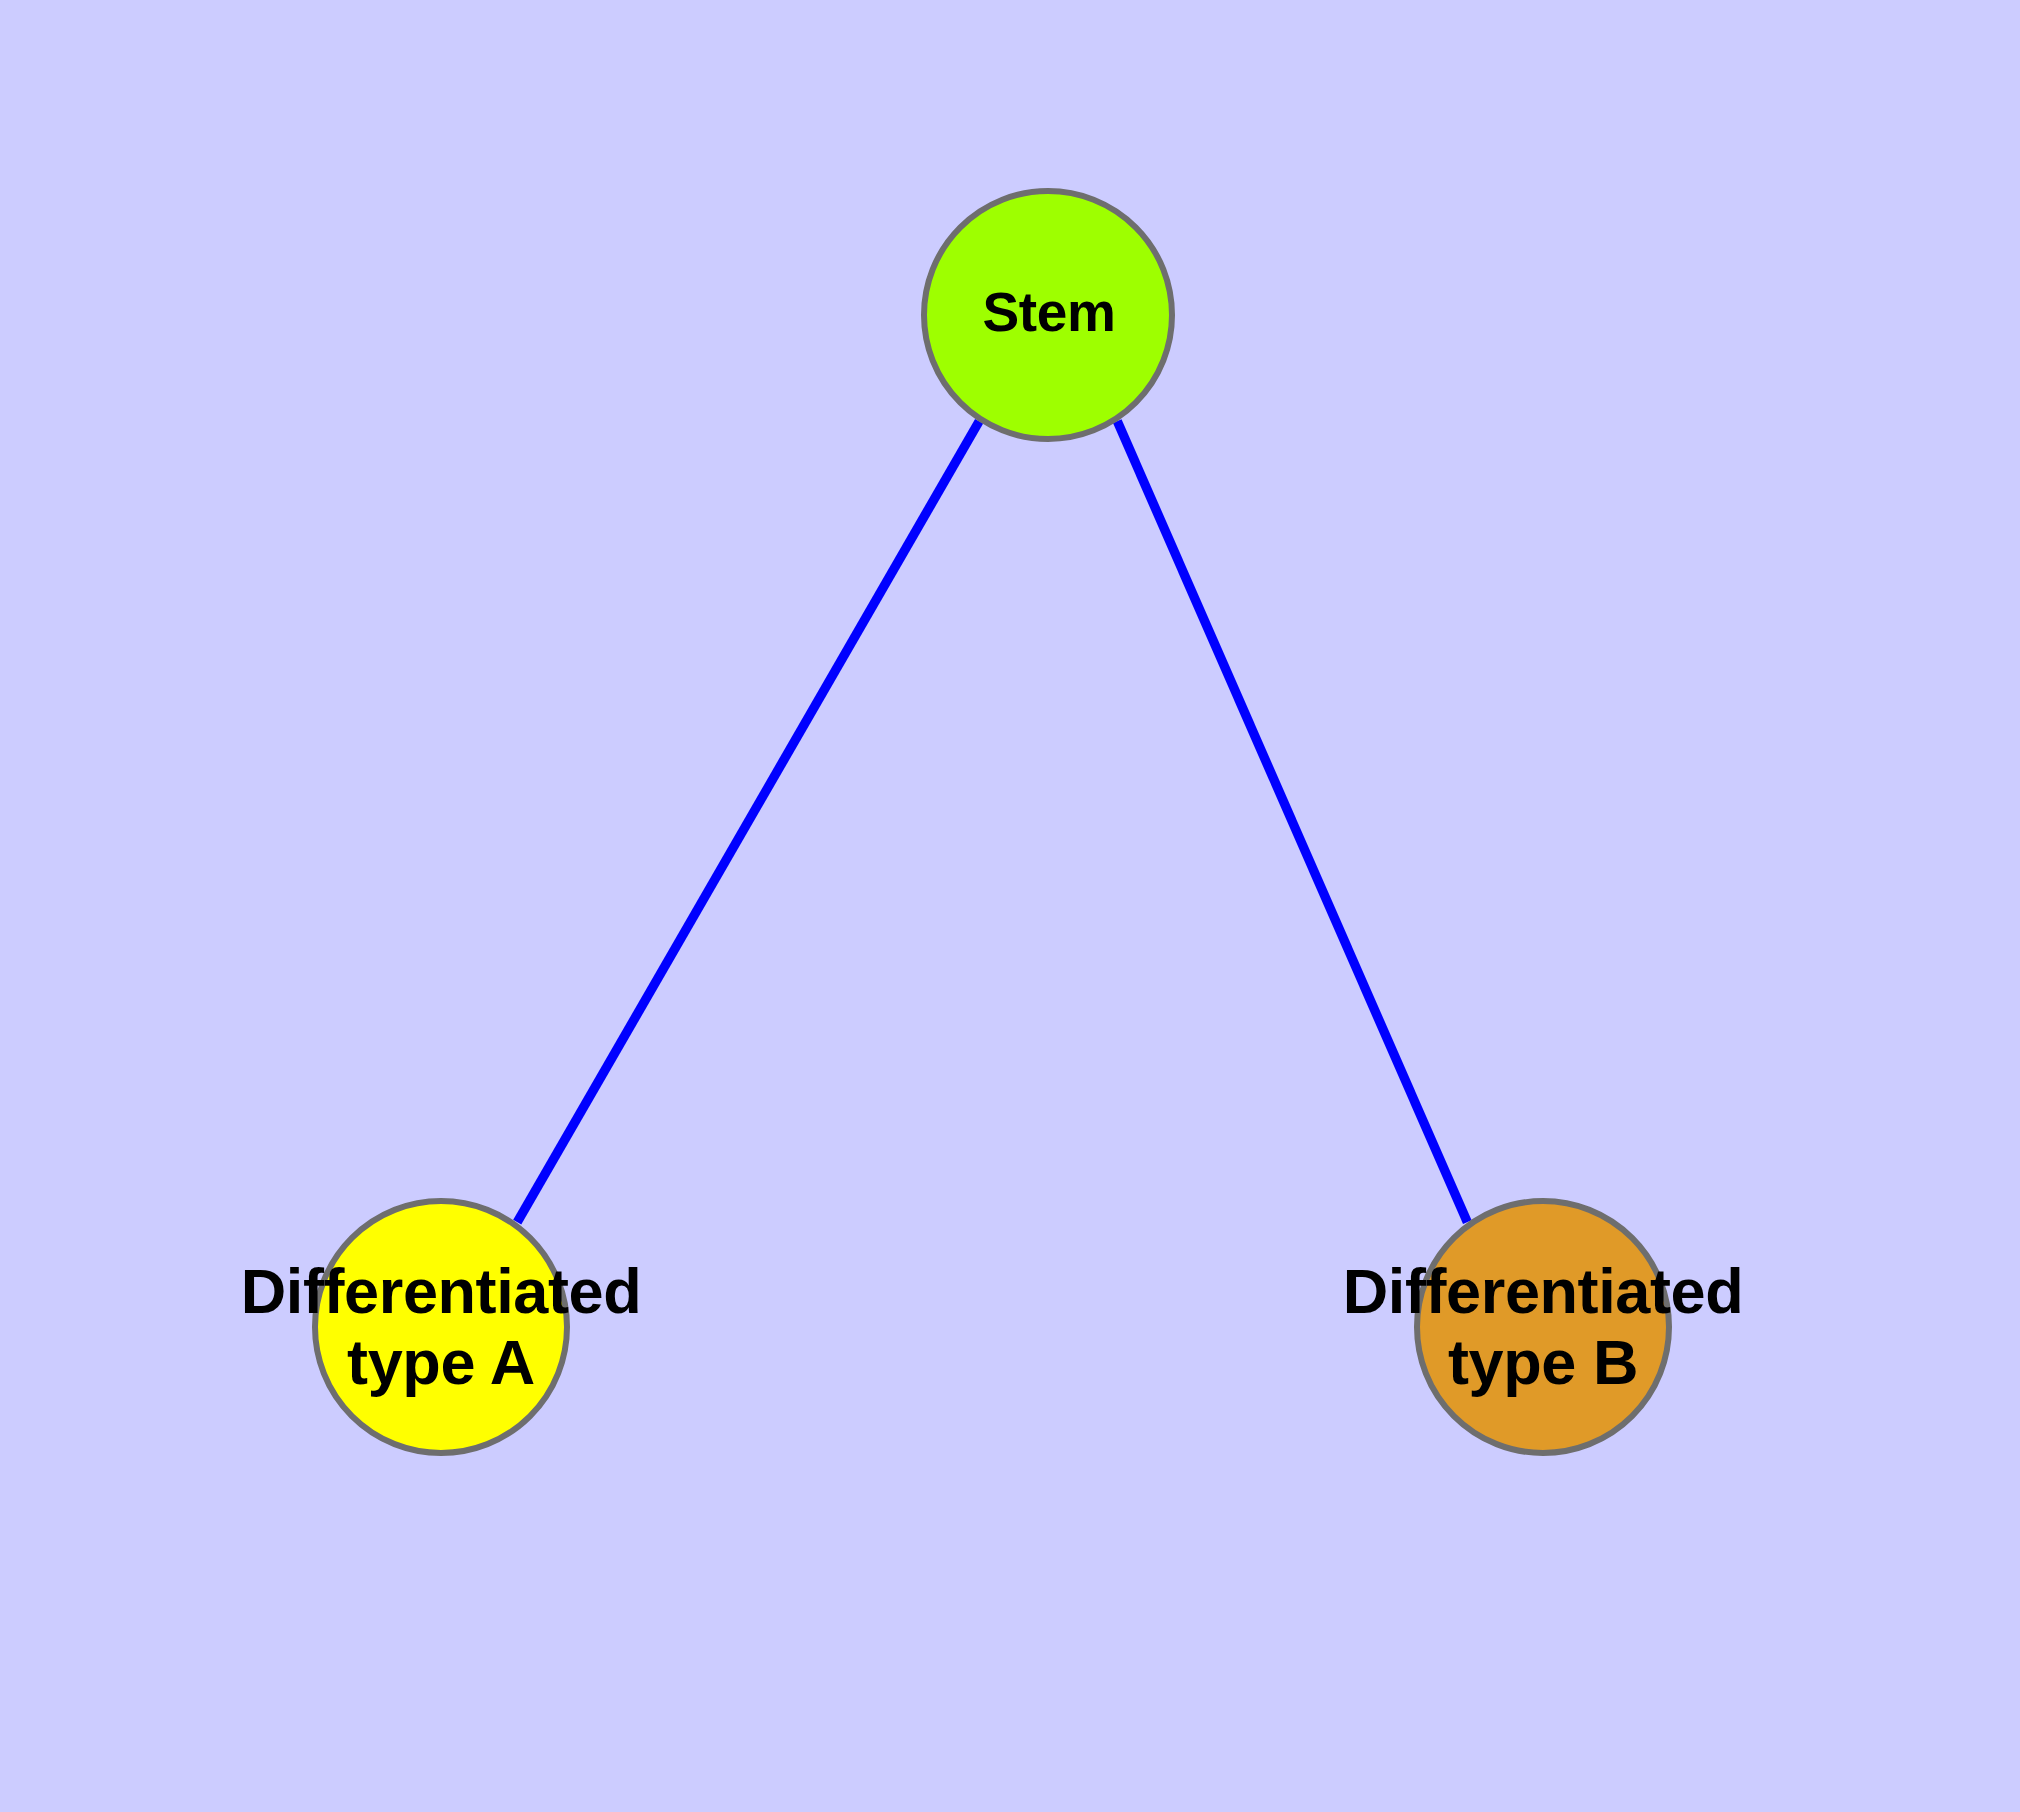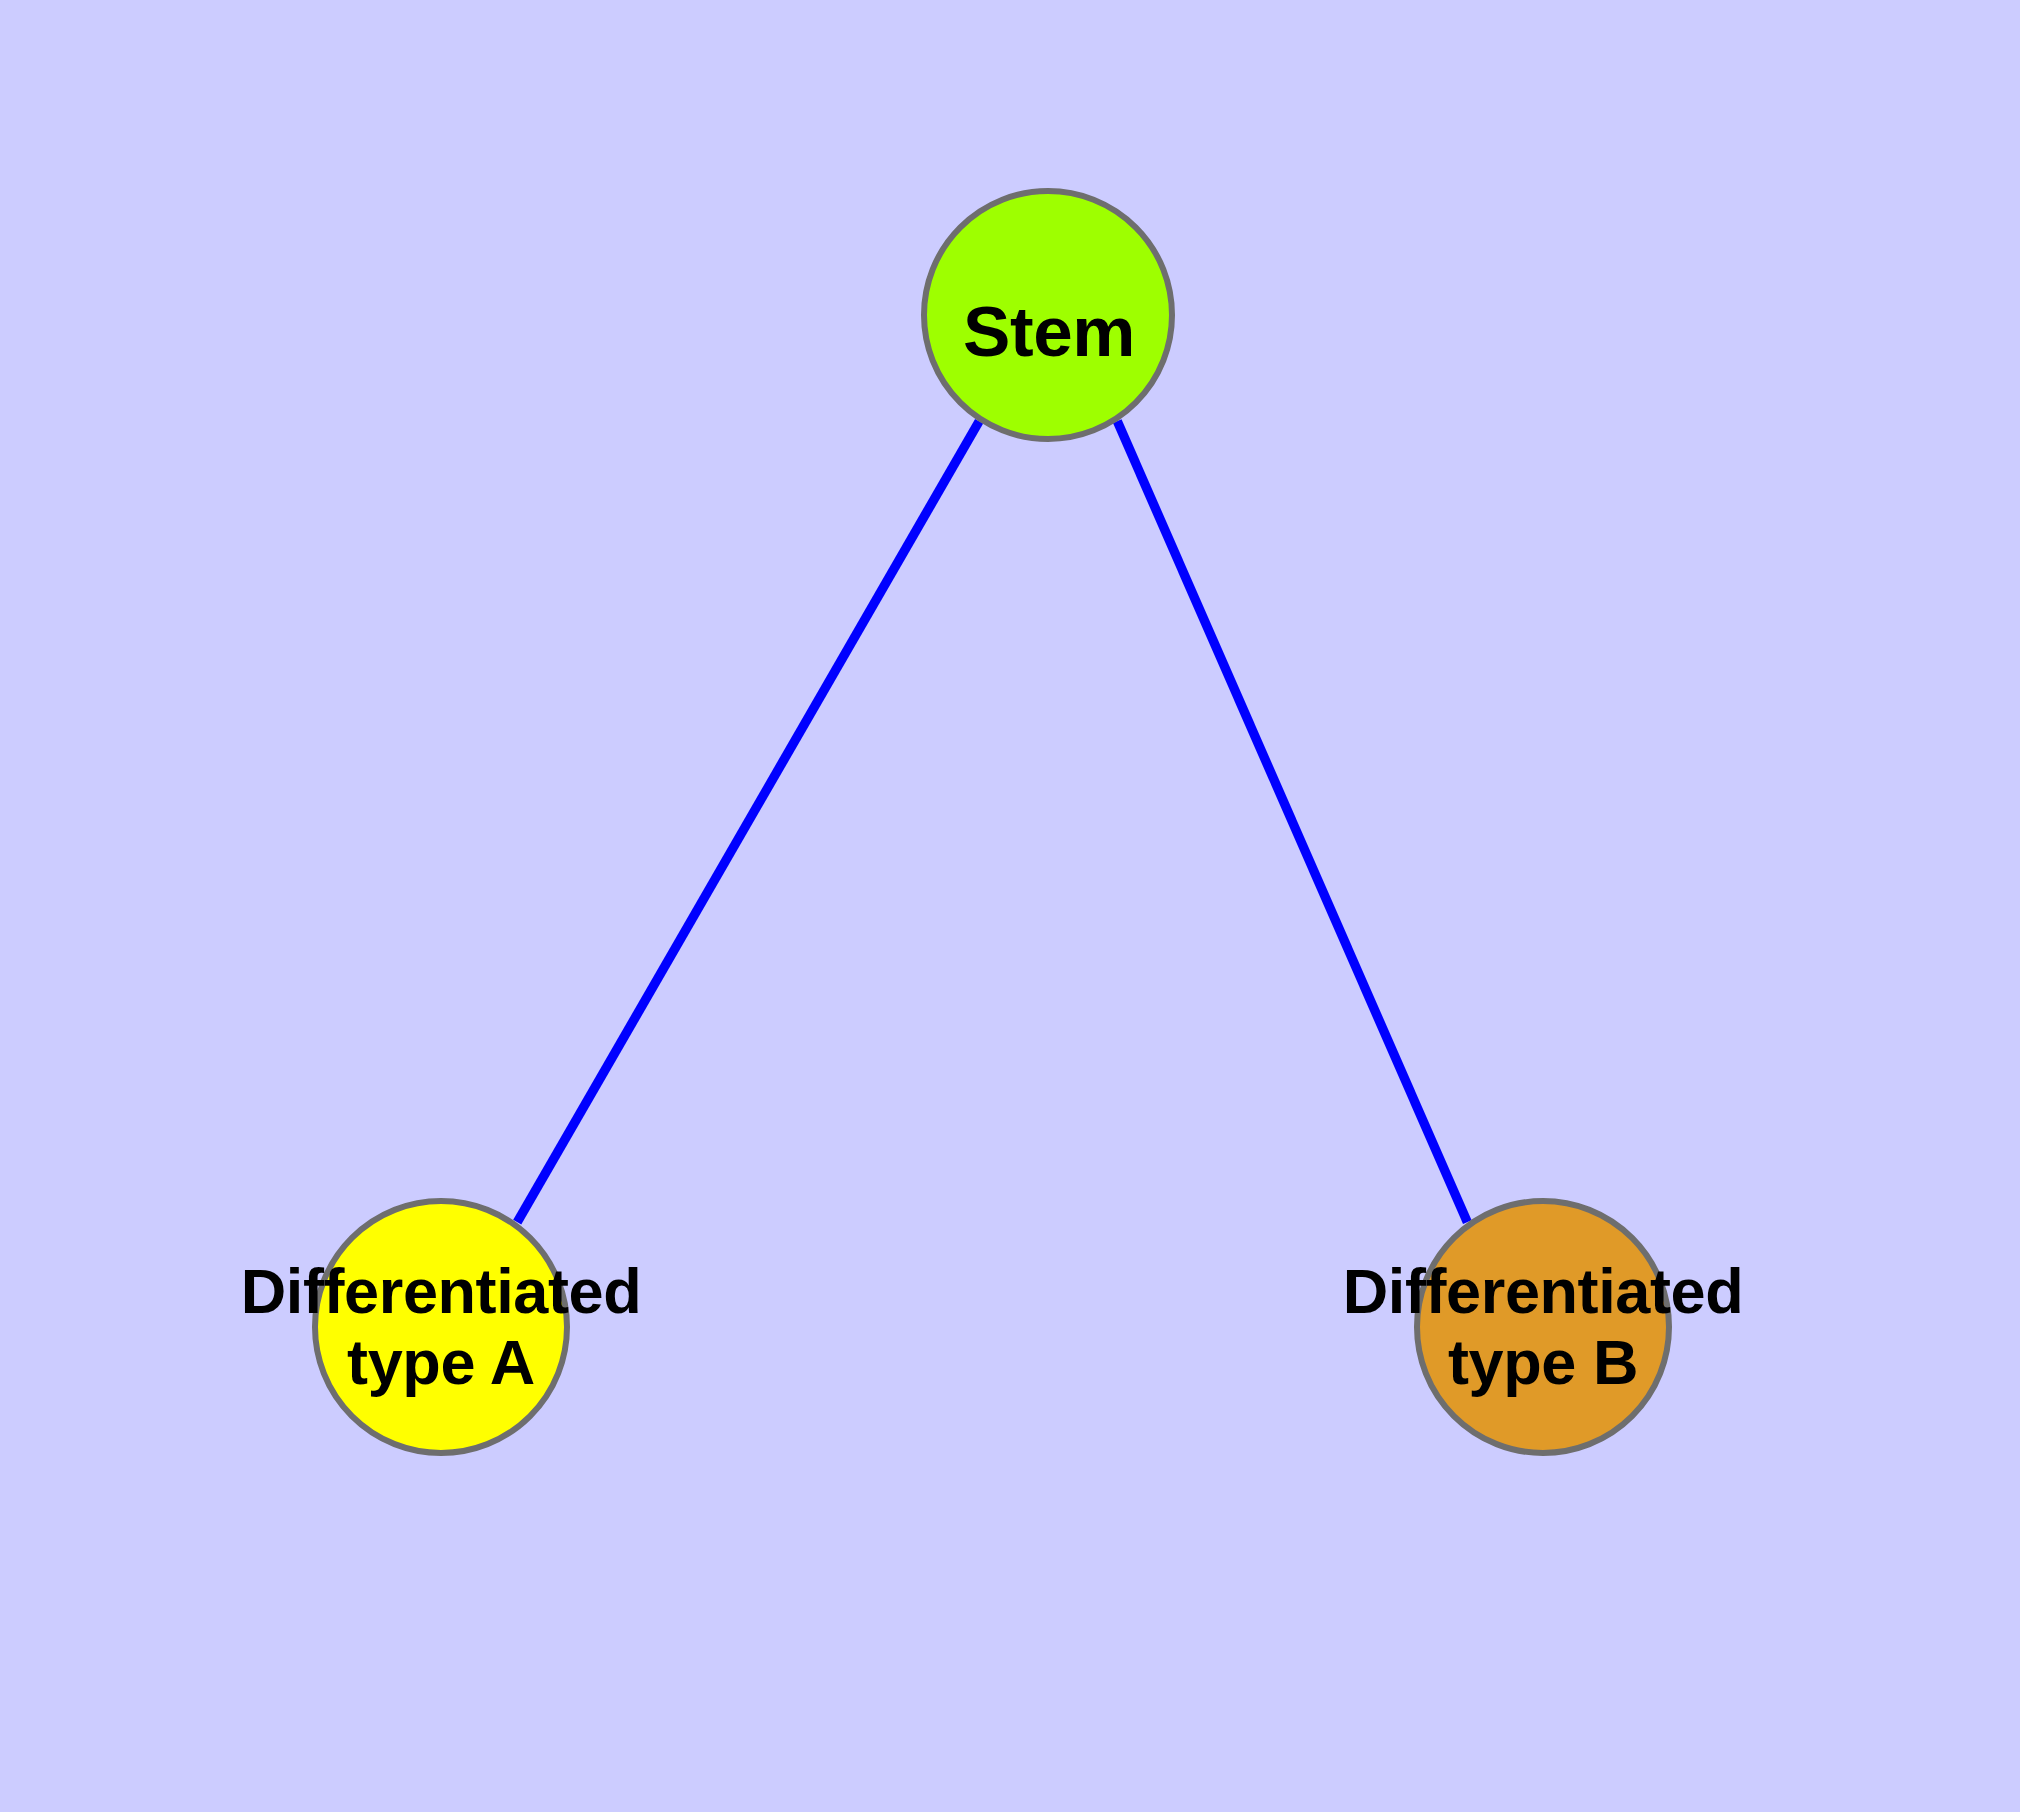--- a/index.html
+++ b/index.html
@@ -48,20 +48,20 @@
 
   <svg id="edge-layer" viewBox="0 0 2384 2138" width="2021" height="1812">
     <line x1="1155" y1="497" x2="610" y2="1442" stroke="#0000ff" stroke-width="11" stroke-linecap="butt"></line>
     <line x1="1318" y1="497" x2="1731" y2="1442" stroke="#0000ff" stroke-width="11" stroke-linecap="butt"></line>
   </svg>
 
   <div class="node" style="width: 254px; height: 254px; left: 921px; top: 188px; background: rgb(158, 255, 0); border-color: rgb(110, 110, 110);"></div>
   <div class="node" style="width: 258px; height: 258px; left: 312px; top: 1198px; background: rgb(255, 255, 0); border-color: rgb(110, 110, 110);"></div>
   <div class="node" style="width: 258px; height: 258px; left: 1414px; top: 1198px; background: rgb(224, 154, 40); border-color: rgb(110, 110, 110);"></div>
 
-  <div class="node-label" style="font-size: 71px; width: 848px; left: 625px; top: 292px;">Stem</div>
+  <div class="node-label" style="font-size: 55px; width: 848px; left: 625px; top: 282px;">Stem</div>
   <div class="node-label" style="font-size: 63px; width: 848px; left: 17px; top: 1256px;">Differentiated
 type A</div>
   <div class="node-label" style="font-size: 63px; width: 848px; left: 1119px; top: 1256px;">Differentiated
 type B</div>
 
 </div>
 
 
 </body></html>

